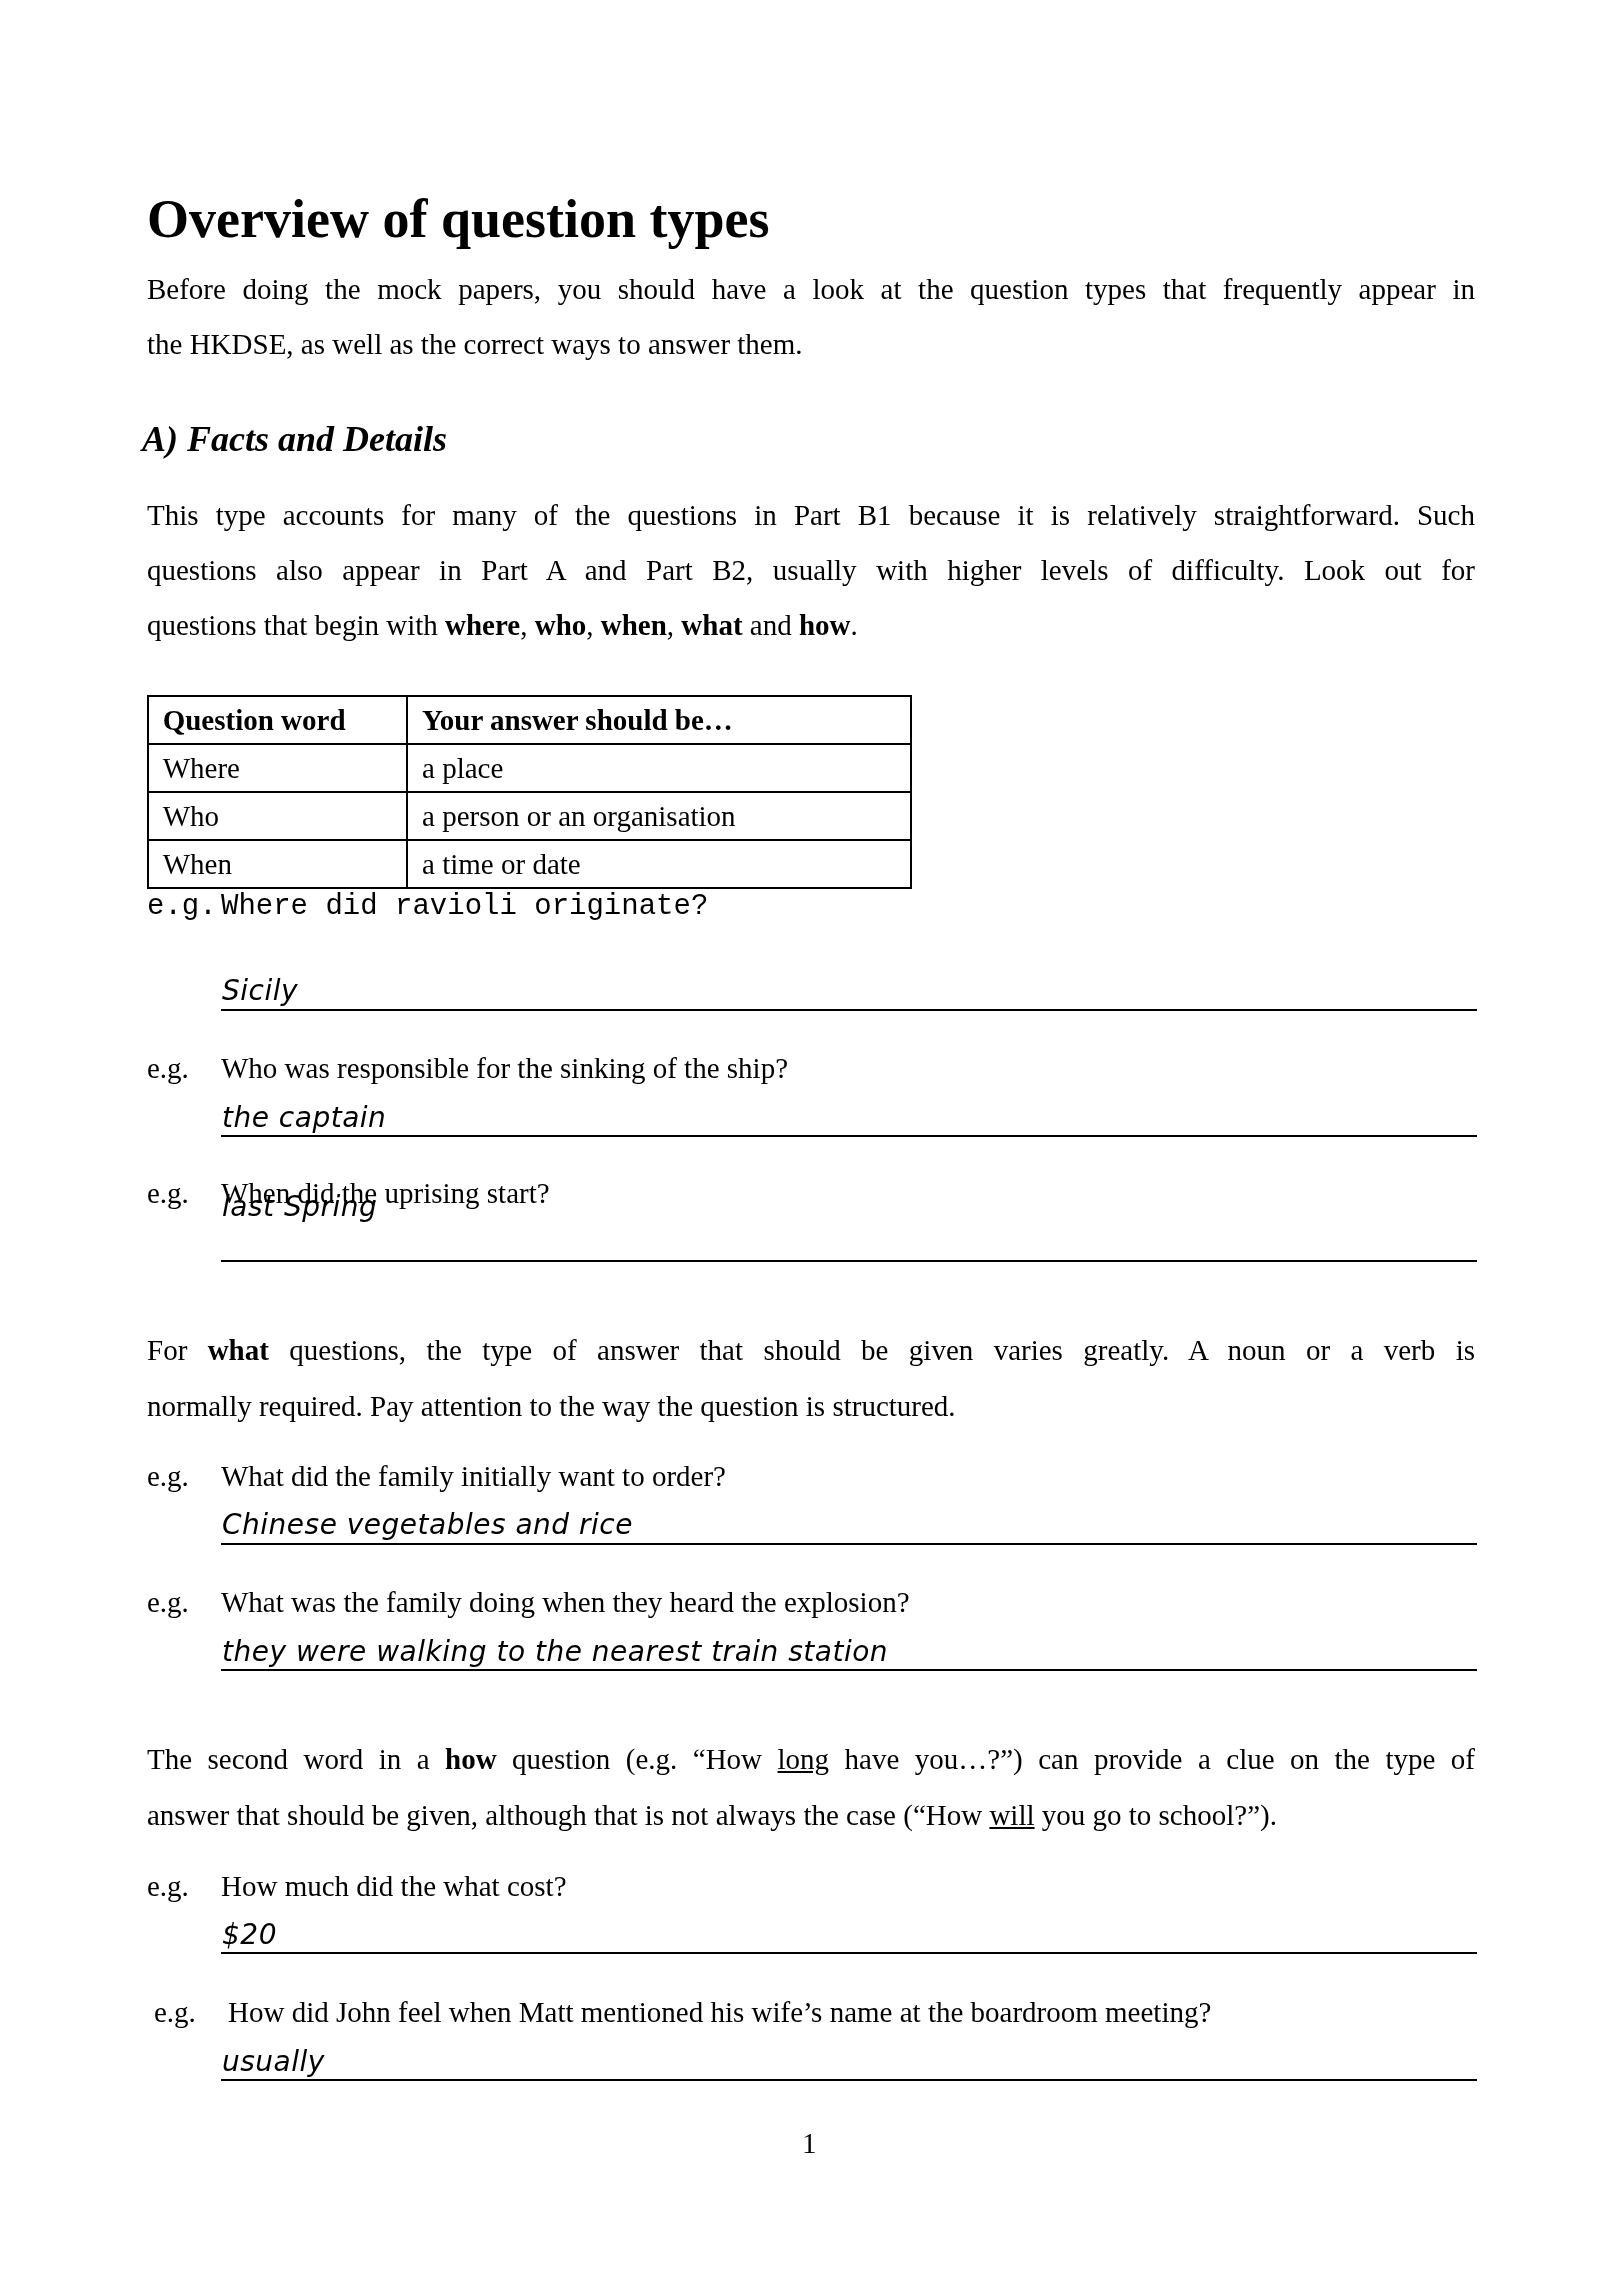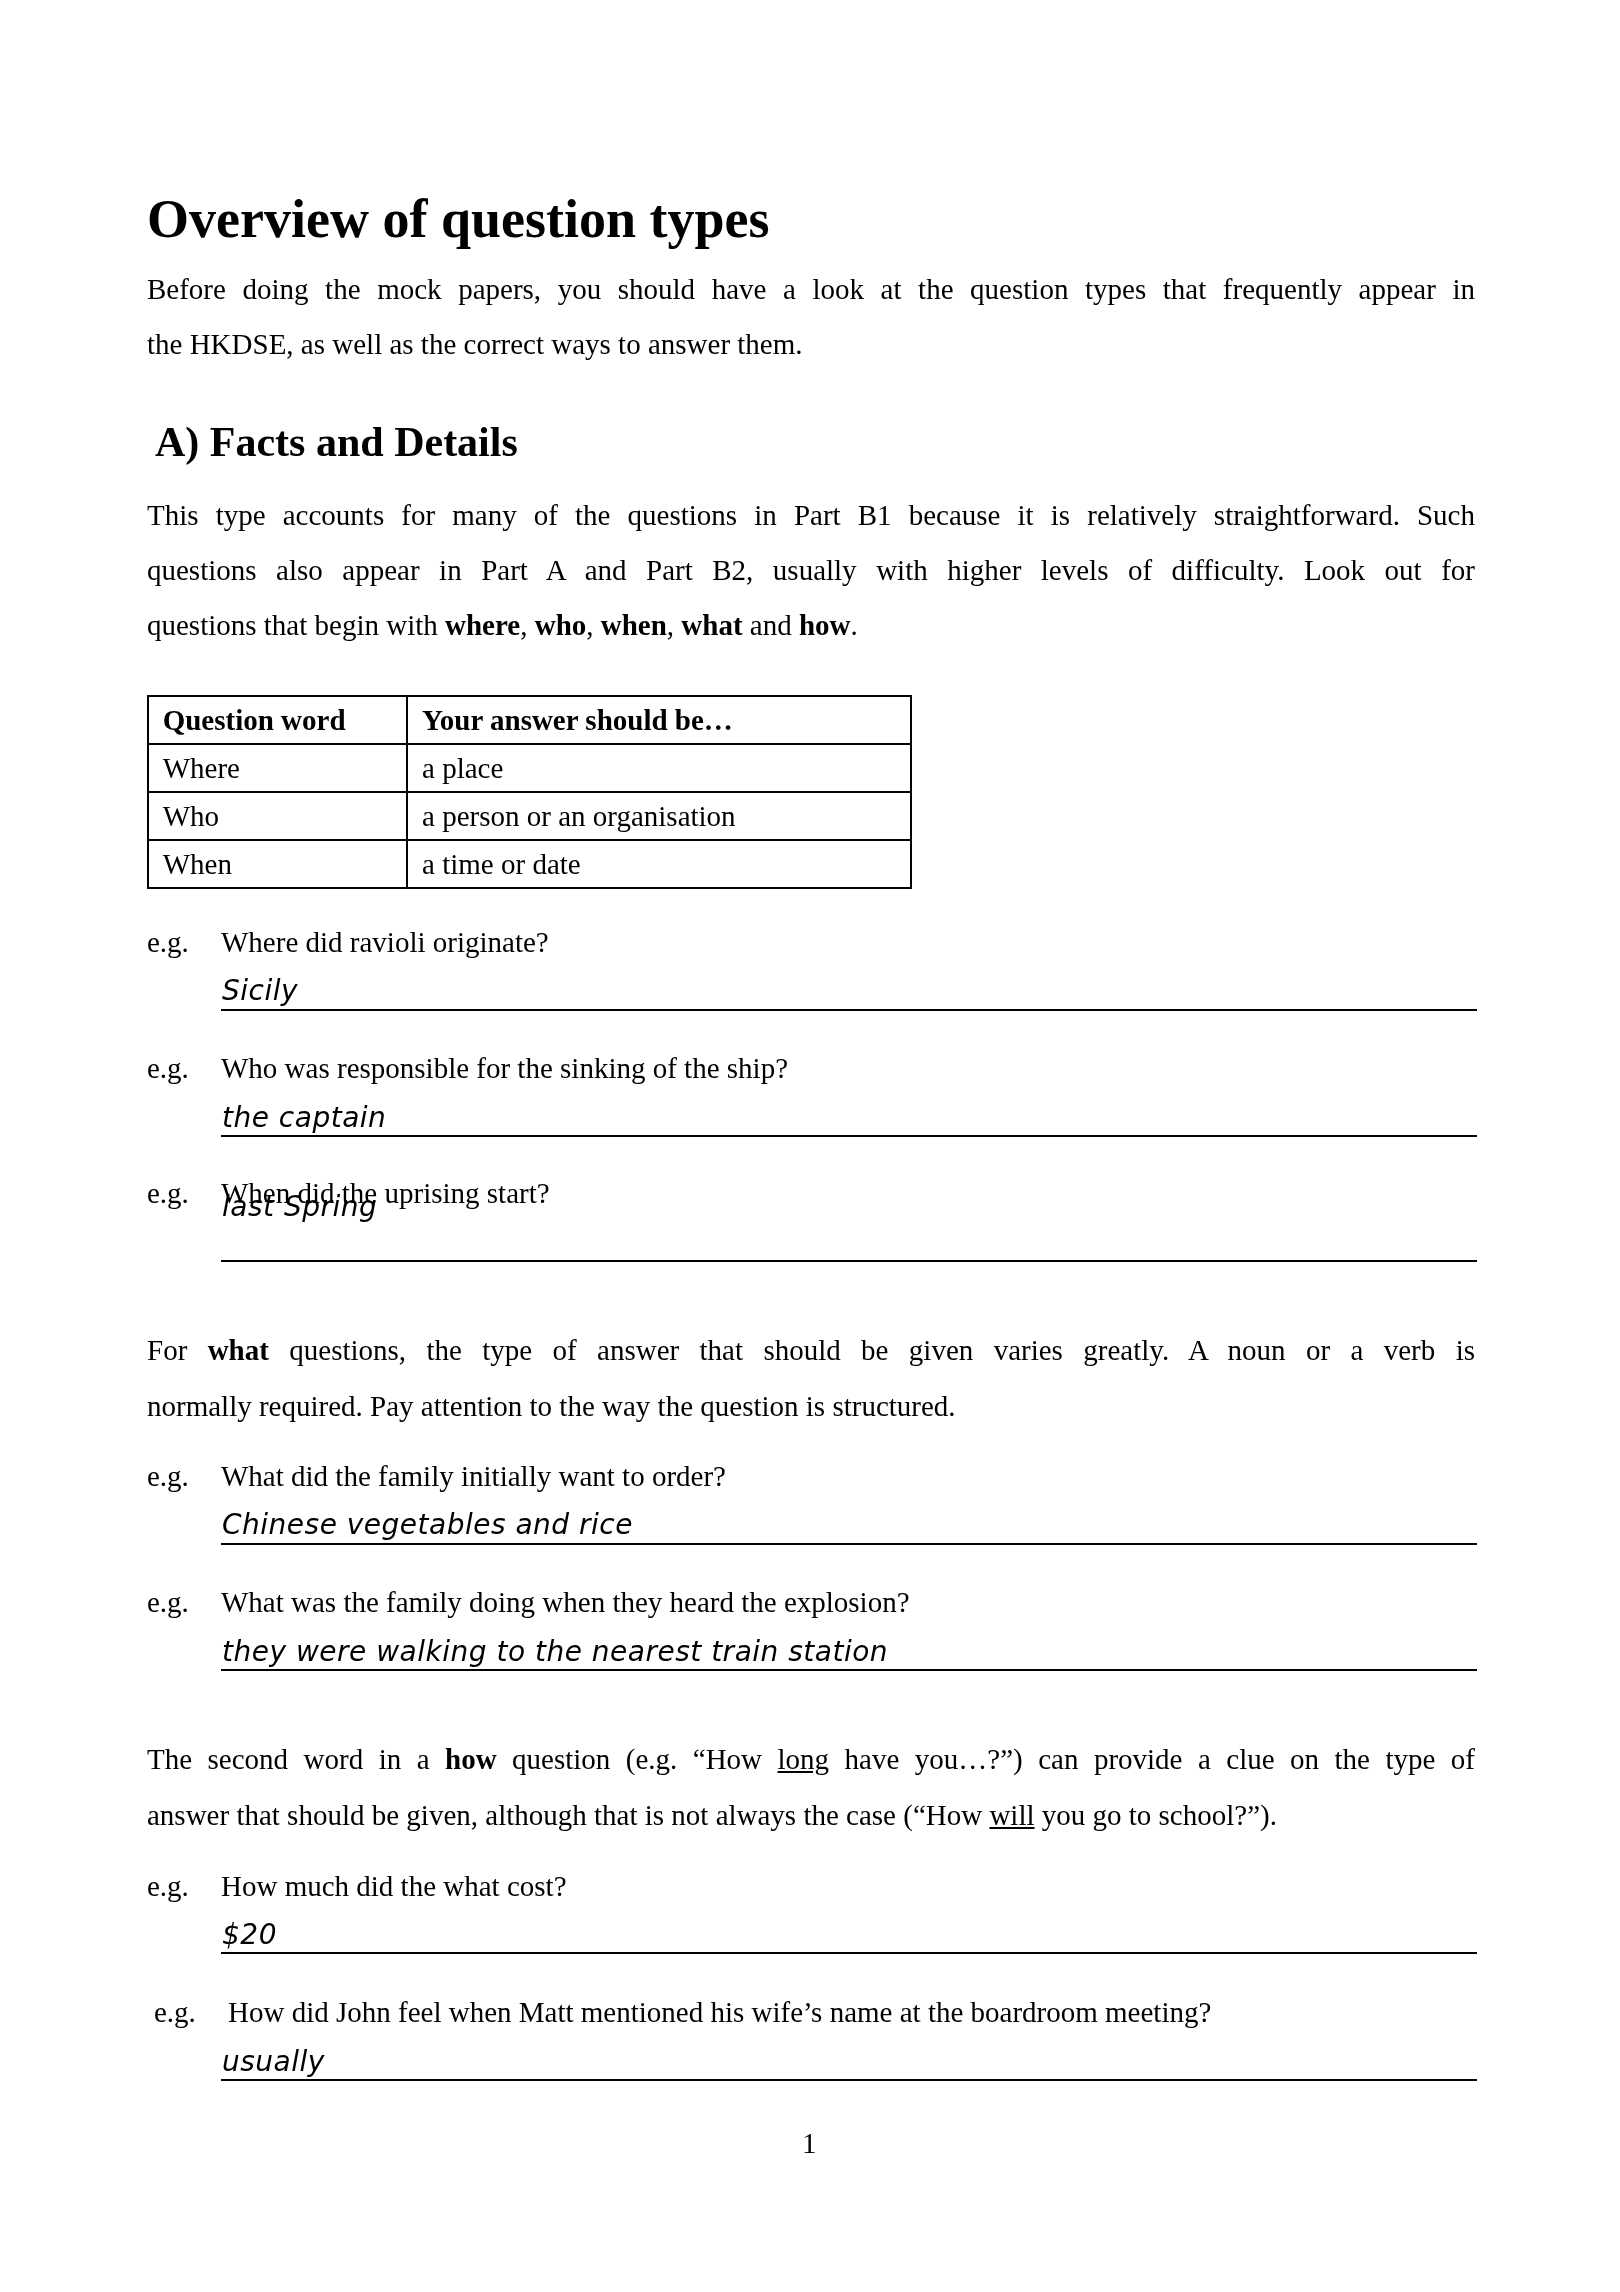--- a/index.html
+++ b/index.html
@@ -2,21 +2,21 @@
 <html><head>
 <meta charset="utf-8">
 <style>
   html, body { margin:0; padding:0; background:#ffffff; }
   body { width:1620px; height:2293px; position:relative; overflow:hidden;
          font-family:"Liberation Serif", "DejaVu Serif", serif; color:#000; }
   .abs { position:absolute; white-space:nowrap; }
   .title { left:147px; top:188px; font-size:54px; font-weight:bold; }
   .body-line { left:147px; font-size:29px; line-height:35px; }
   .justify { width:1328px; text-align:justify; text-align-last:justify; white-space:normal; }
-  .h2 { left:155px; top:418px; font-size:42px; font-weight:bold; }
+  .h2 { left:142px; top:418px; font-size:36px; font-weight:bold;font-style:italic; }
   b { font-weight:bold; }
   u { text-decoration:underline; }
   table.qtable { position:absolute; left:147px; top:695px; width:765px; border-collapse:collapse; font-size:29px; }
   table.qtable td, table.qtable th { border:2px solid #000; height:46px; padding:0 13.7px; text-align:left; vertical-align:middle; line-height:1; }
   table.qtable th { font-weight:bold; }
   table.qtable td.c1, table.qtable th.c1 { width:230px; }
   .eg { left:147px; font-size:29px; line-height:35px; }
   .eg .lbl { display:inline-block; width:74px; }
   .ans-line { position:absolute; left:221px; width:1256px; border-bottom:2.9px solid #000; height:0; }
   .ans { position:absolute; left:222px; font-family:"DejaVu Sans", sans-serif; font-style:italic;
@@ -53,21 +53,21 @@
       <td class="c1">Who</td>
       <td>a person or an organisation</td>
     </tr>
     <tr>
       <td class="c1">When</td>
       <td>a time or date</td>
     </tr>
   </tbody>
     </table>
 
-  <div class="abs eg" style="top:925px;"><span class="lbl">e.g.</span><span>Where did ravioli originate?</span></div>
+  <div class="abs eg" style="top:889px;font-family:Liberation Mono, monospace;"><span class="lbl">e.g.</span><span>Where did ravioli originate?</span></div>
   <div class="ans" style="top:974px;">Sicily</div>
   <div class="ans-line" style="top:1009px;"></div>
 
   <div class="abs eg" style="top:1051px;"><span class="lbl">e.g.</span><span>Who was responsible for the sinking of the ship?</span></div>
   <div class="ans" style="top:1101px;">the captain</div>
   <div class="ans-line" style="top:1135px;"></div>
 
   <div class="abs eg" style="top:1176px;"><span class="lbl">e.g.</span><span>When did the uprising start?</span></div>
   <div class="ans" style="top:1190px;">last Spring</div>
   <div class="ans-line" style="top:1260px;"></div>

